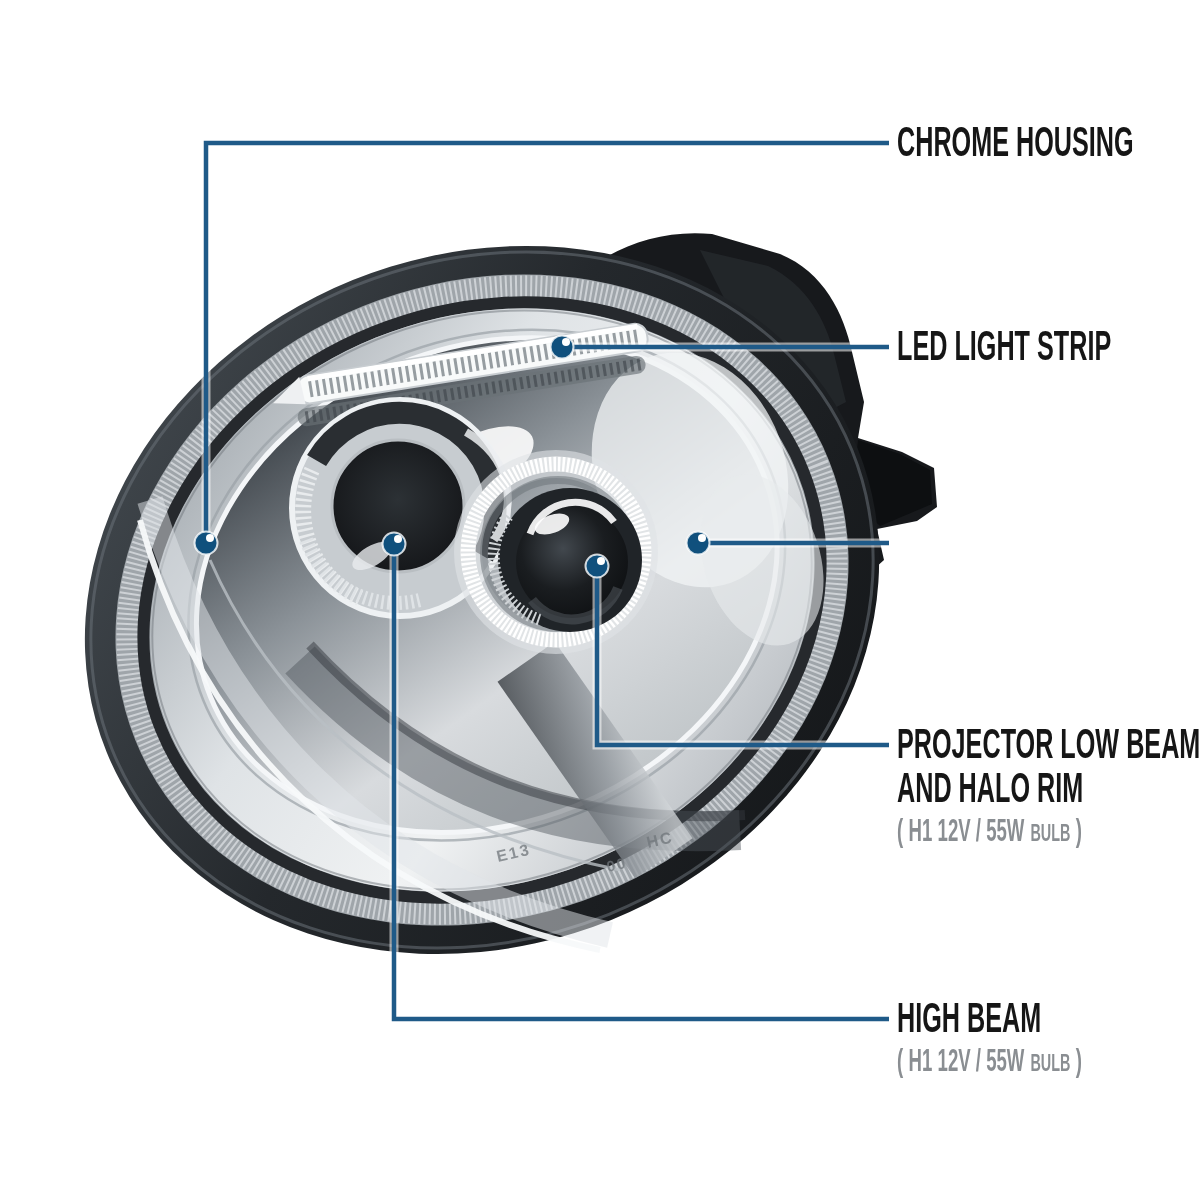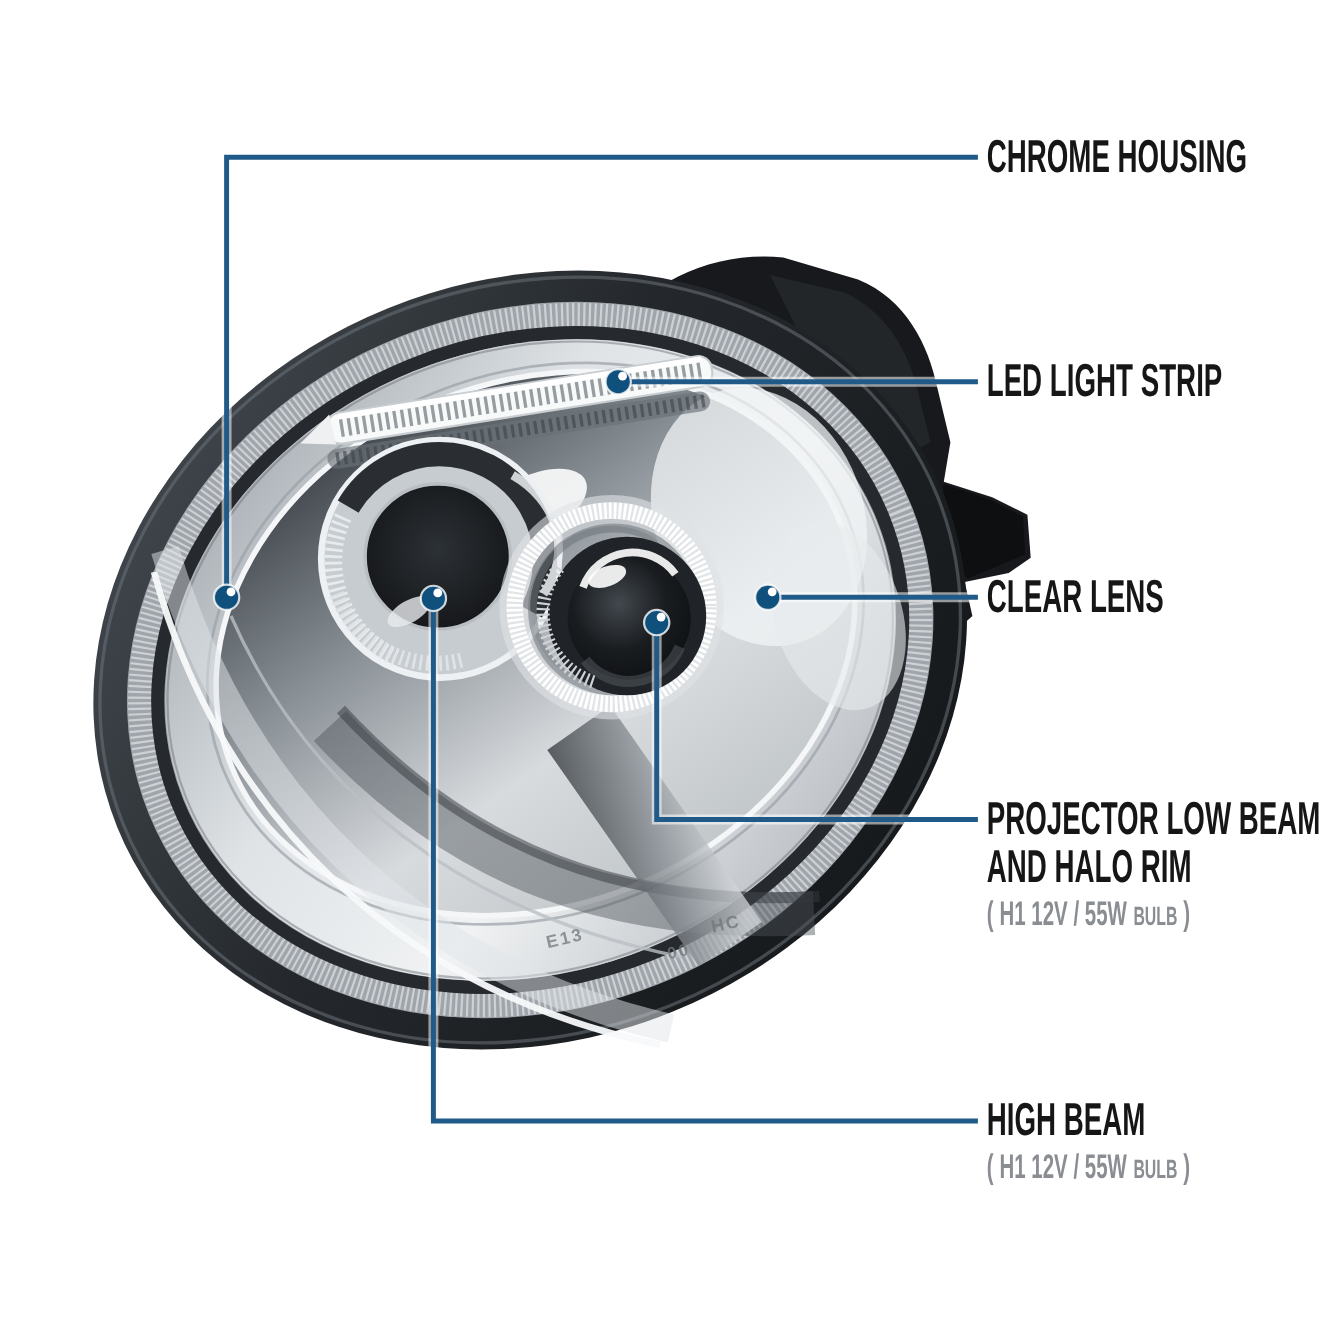--- a/index.html
+++ b/index.html
@@ -195,23 +195,20 @@
 </svg>
 
 <div class="label" style="top:120px">
   <span class="cond">CHROME HOUSING</span>
 </div>
 
 <div class="label" style="top:324px">
   <span class="cond">LED LIGHT STRIP</span>
 </div>
 
-<div class="label" style="top:520px">
-  <span class="cond">CLEAR LENS</span>
-</div>
 
 <div class="label" style="top:722px">
   <div><span class="cond">PROJECTOR LOW BEAM</span></div>
   <div><span class="cond">AND HALO RIM</span></div>
   <div class="sub">
     <span class="cond">
       <span class="sub-open">(</span><span class="sub-main">H1 12V / 55W</span><span class="sub-small">BULB</span><span class="sub-close">)</span>
     </span>
   </div>
 </div>

